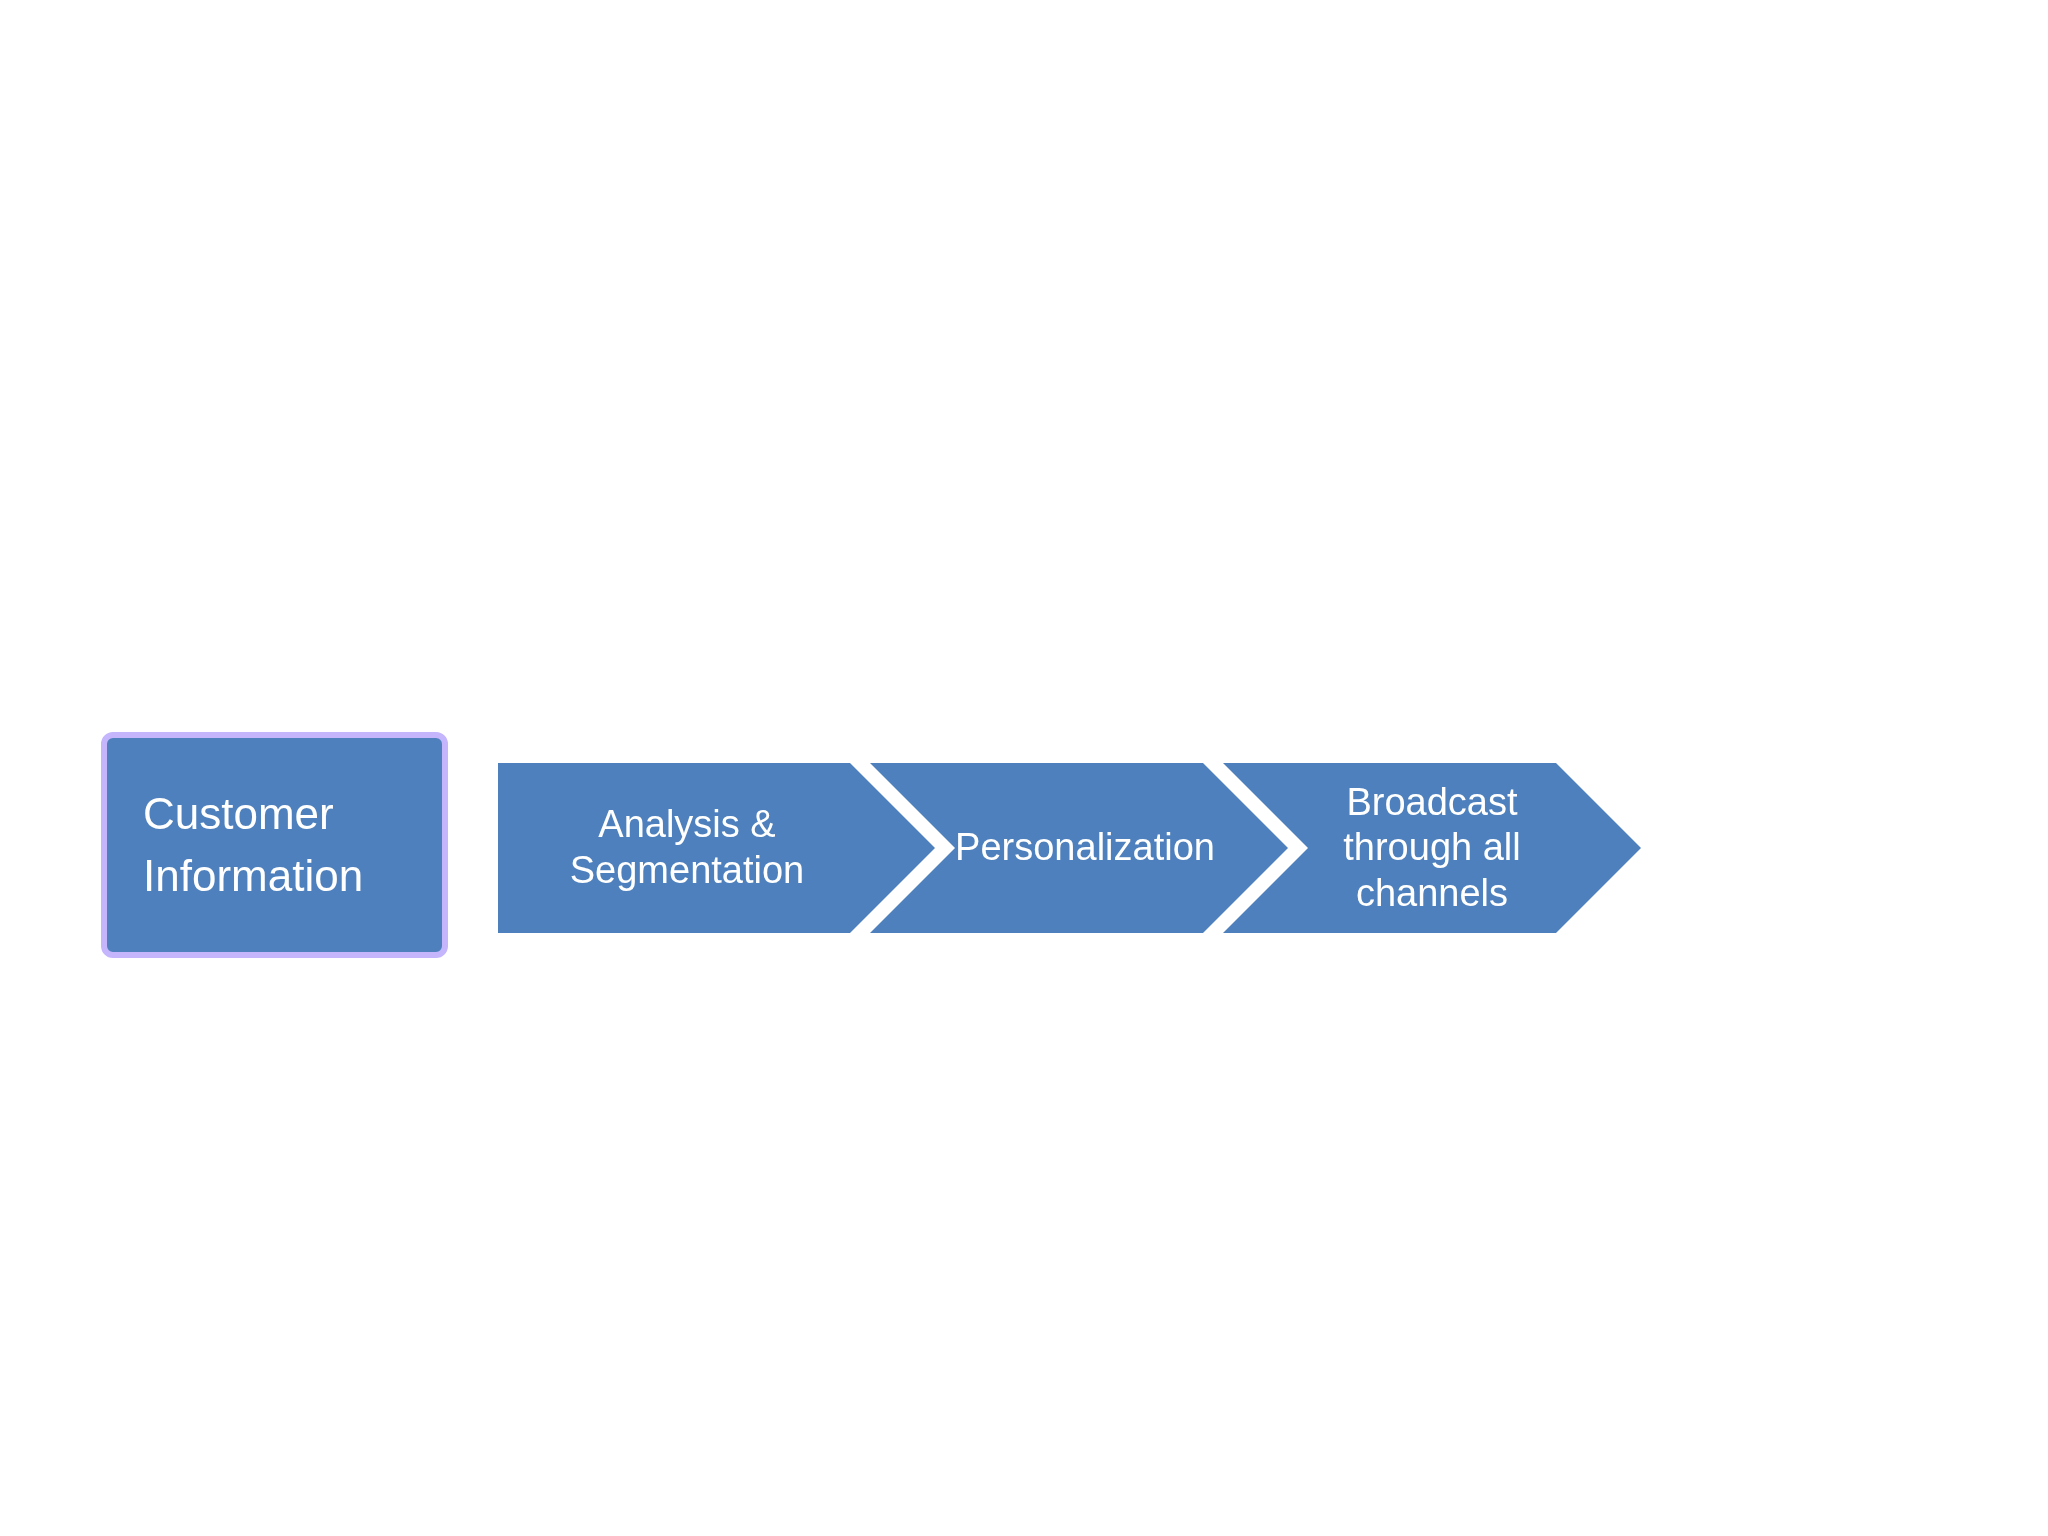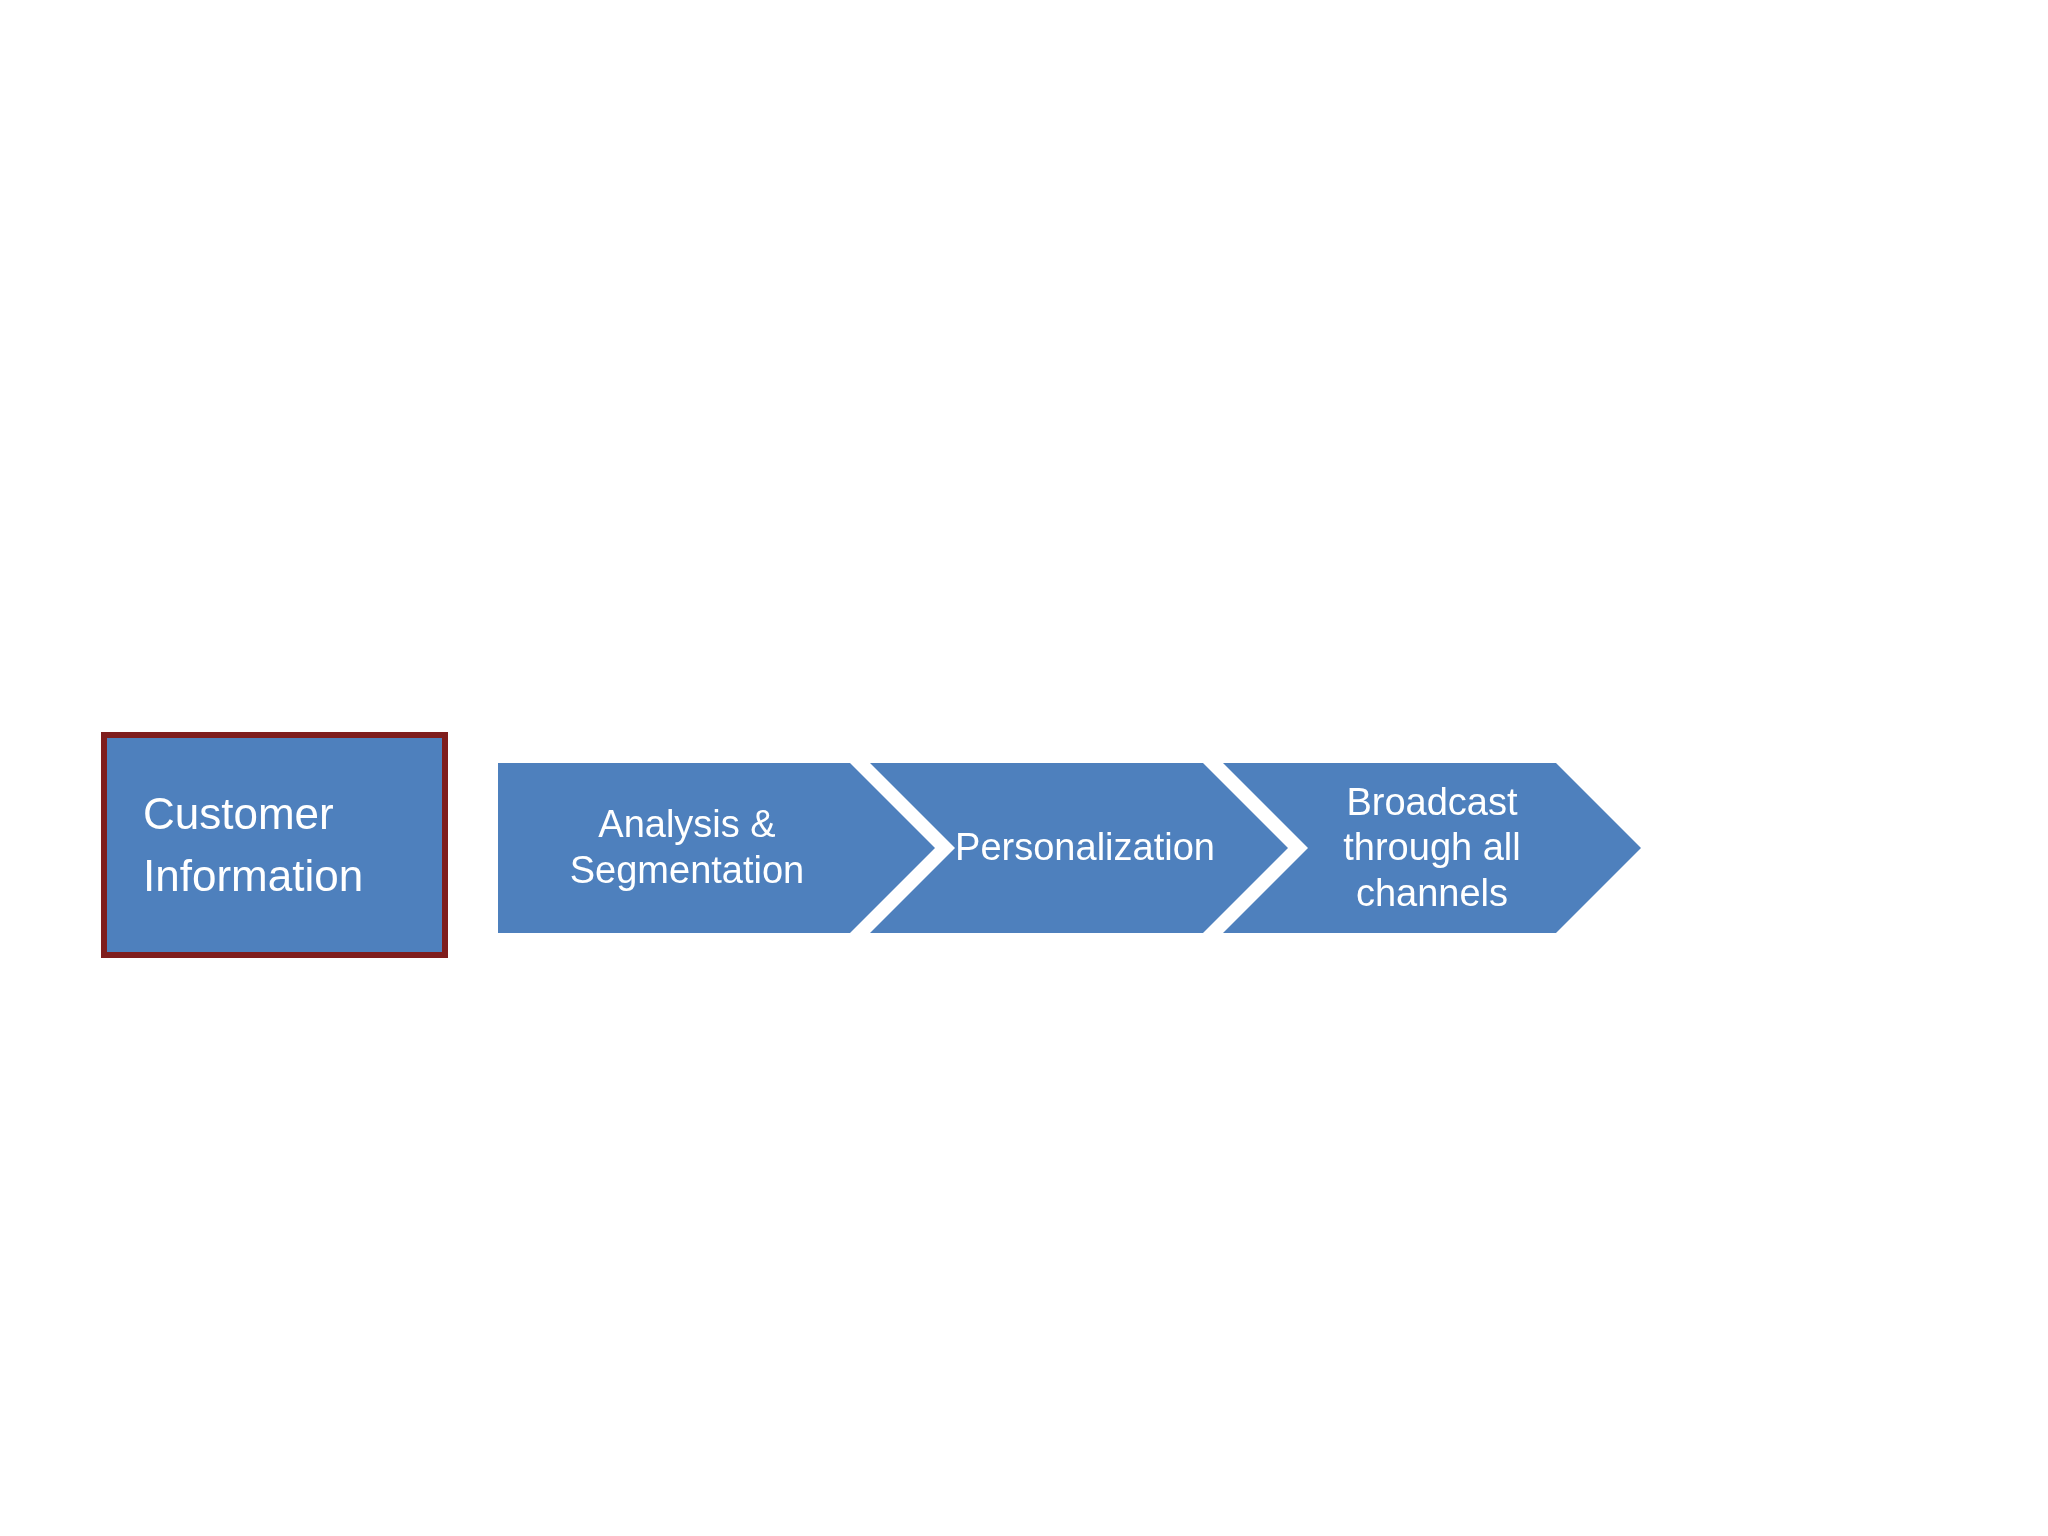--- a/index.html
+++ b/index.html
@@ -17,22 +17,22 @@
   }
   
   .source-box {
     position: absolute;
     left: 101px;
     top: 732px;
     width: 347px;
     height: 226px;
     box-sizing: border-box;
     background: #4e80bd;
-    border: 6px solid #7f1d1d;
-    border-radius: 0;
+    border: 6px solid #c4b5fd;
+    border-radius: 12px;
     display: flex;
     align-items: center;
   }
   .source-box .label {
     color: #ffffff;
     font-size: 44px;
     line-height: 1.4;
     padding-left: 36px;
     white-space: pre-line;
     text-align: left;

